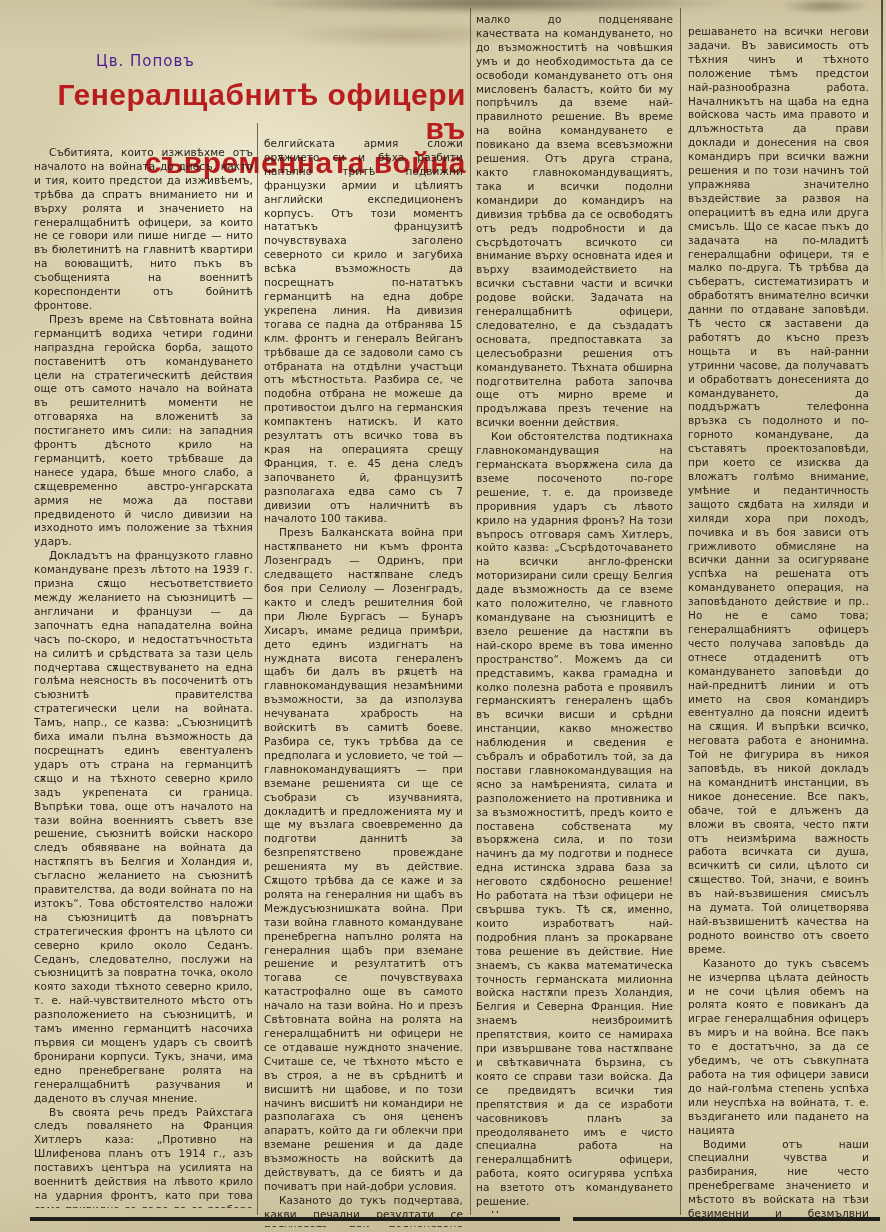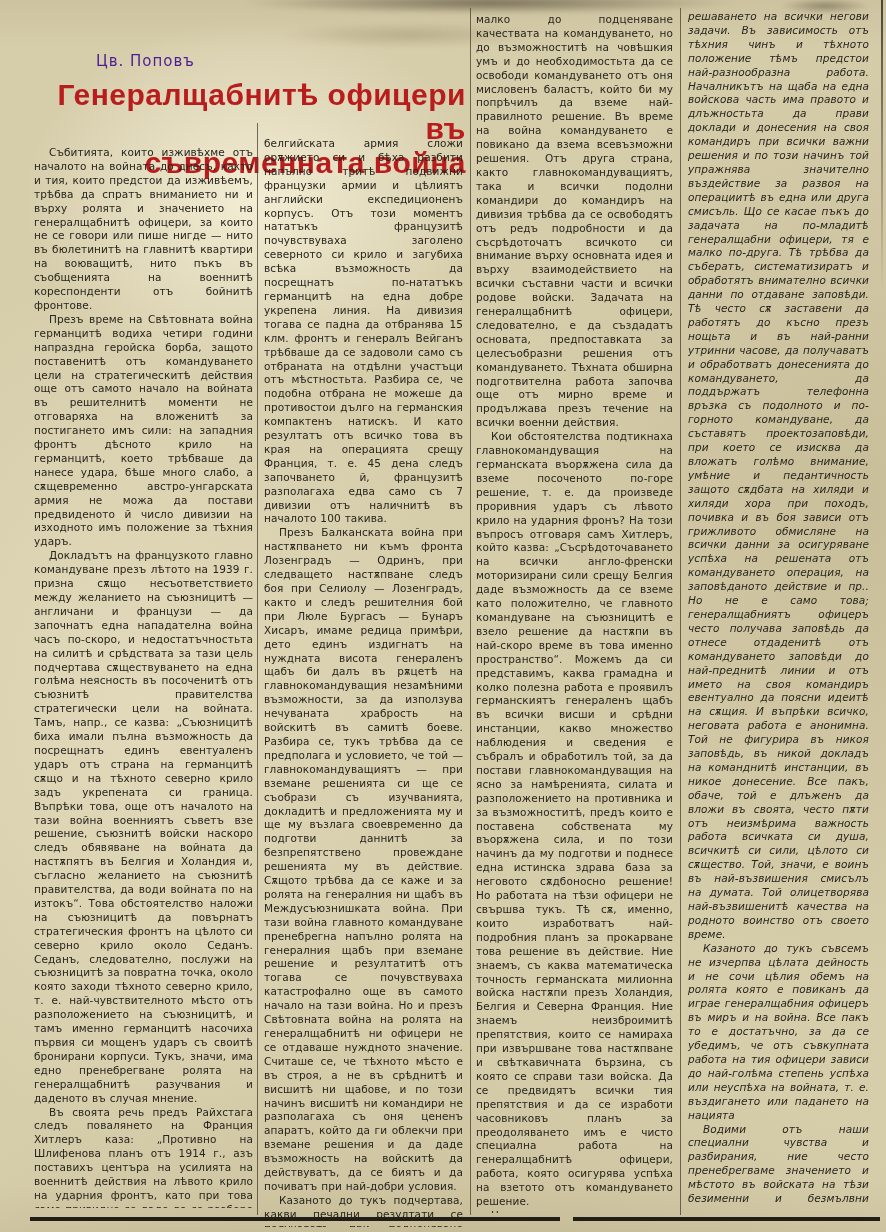--- a/index.html
+++ b/index.html
@@ -56,21 +56,21 @@
     position:absolute;color:#28251d;
     font-size:10.5px;line-height:13.9px;text-align:justify;
     letter-spacing:.1px;word-spacing:.5px;
   }
   .col p{margin:0;padding:0;}
   .col p.indent{text-indent:15px;}
   .col .it{}
   #col1{left:34px;top:146px;width:219px;height:1062px;overflow:hidden;}
   #col2{left:264px;top:137px;width:199px;height:1090px;overflow:hidden;}
   #col3{left:476px;top:13px;width:197px;height:1200px;overflow:hidden;}
-  #col4{left:688px;top:10px;width:181px;height:1200px;overflow:hidden;font-style:italic;}
+  #col4{left:688px;top:25px;width:181px;height:1200px;overflow:hidden;}
 
   
   .vrule{position:absolute;width:1px;background:#45402f;opacity:.75;}
   #vrule1{left:257px;top:123px;height:1092px;}
   #vrule2{left:470px;top:8px;height:1207px;}
   #vrule3{left:680px;top:8px;height:1207px;}
 
   
   .hrule{position:absolute;top:1217px;height:4px;background:#211e17;}
   #hrule-left{left:30px;width:530px;}

